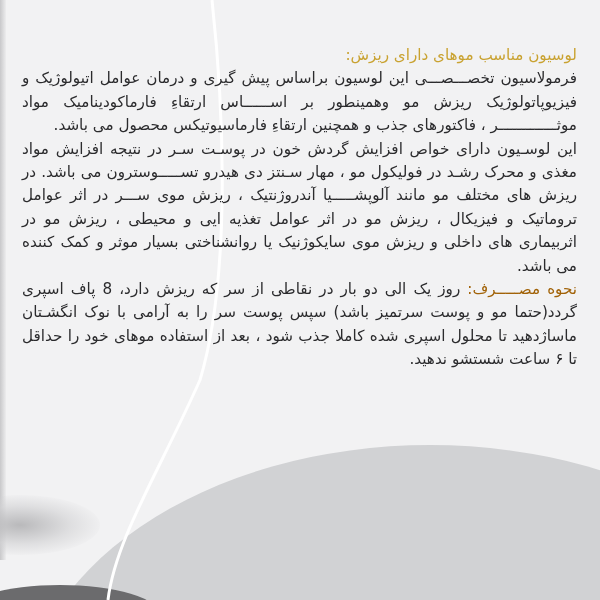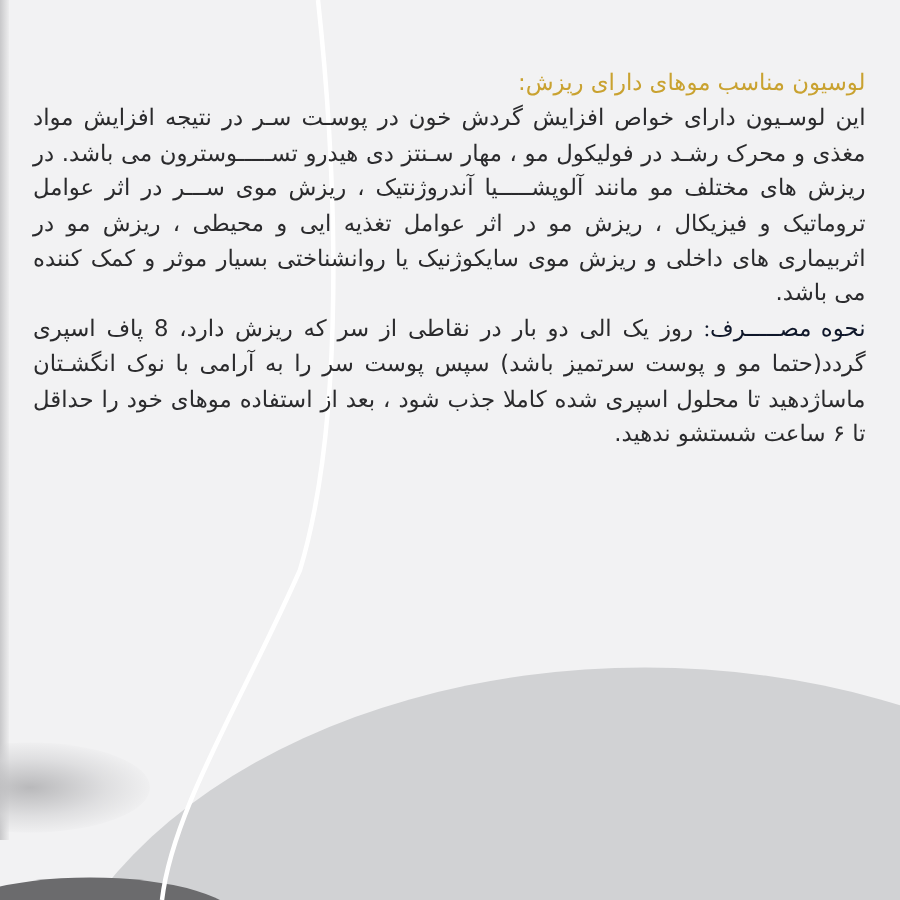--- a/index.html
+++ b/index.html
@@ -6,32 +6,33 @@
   body { width:600px; height:600px; overflow:hidden; background:#f2f2f3; position:relative; font-family:"DejaVu Sans", sans-serif; }
   .bg-layer { position:absolute; inset:0; overflow:hidden; }
   .left-bar { position:absolute; left:0; top:0; width:6px; height:560px; background:linear-gradient(to right,#c8c8ca,#ededee); }
   .white-curve { position:absolute; }
   .gray-blob { position:absolute; right:-240px; top:445px; width:820px; height:560px; border-radius:50%; background:#d1d2d4; }
   .dark-band { position:absolute; left:-40px; top:585px; width:200px; height:60px; border-radius:50% 50% 0 0; background:#6b6b6d; }
   .shadow-blob { position:absolute; left:-60px; top:495px; width:160px; height:60px; border-radius:50%; background:radial-gradient(ellipse at center,#b9b9bb 0%,rgba(210,210,212,0.6) 45%,rgba(242,242,243,0) 75%); }
   .content { position:absolute; right:23px; top:44px; width:555px; direction:rtl; text-align:justify; color:#2b2b2d; font-size:15.2px; line-height:23.4px;margin-left:48px; }
   .content p { margin:0; }
   .heading { color:#c9a230; }
-  .label { color:#0f172a;font-family:Liberation Serif, serif; }
+  .label { color:#a16207; }
 </style>
 </head>
 <body>
 
 <div class="bg-layer">
   <div class="left-bar"></div>
   <div class="shadow-blob"></div>
   <div class="gray-blob"></div>
   <div class="dark-band"></div>
   <svg class="white-curve" width="600" height="600" style="left:0;top:0;">
     <path d="M212 0 C 225 120, 230 280, 200 380 C 160 470, 115 540, 108 600" stroke="#ffffff" stroke-width="3" fill="none"></path>
   </svg>
 </div>
 
 <div class="content">
   <p class="heading">لوسیون مناسب موهای دارای ریزش:</p>
+  <p>فرمولاسیون تخصـــصـــی این لوسیون براساس پیش گیری و درمان عوامل اتیولوژیک و فیزیوپاتولوژیک ریزش مو وهمینطور بر اســــــاس ارتقاءِ فارماکودینامیک مواد موثـــــــــــــر ، فاکتورهای جذب و همچنین ارتقاءِ فارماسیوتیکس محصول می باشد.</p>
   <p>این لوسـیون دارای خواص افزایش گردش خون در پوسـت سـر در نتیجه افزایش مواد مغذی و محرک رشـد در فولیکول مو ، مهار سـنتز دی هیدرو تســـــوسترون می باشد. در ریزش های مختلف مو مانند آلوپشـــــیا آندروژنتیک ، ریزش موی ســـر در اثر عوامل تروماتیک و فیزیکال ، ریزش مو در اثر عوامل تغذیه ایی و محیطی ، ریزش مو در اثربیماری های داخلی و ریزش موی سایکوژنیک یا روانشناختی بسیار موثر و کمک کننده می باشد.</p>
   <p><span class="label">نحوه مصـــــرف:</span><span> روز یک الی دو بار در نقاطی از سر که ریزش دارد، 8 پاف اسپری گردد(حتما مو و پوست سرتمیز باشد) سپس پوست سر را به آرامی با نوک انگشـتان ماساژدهید تا محلول اسپری شده کاملا جذب شود ، بعد از استفاده موهای خود را حداقل تا ۶ ساعت شستشو ندهید.</span></p>
 </div>
 
 </body></html>

